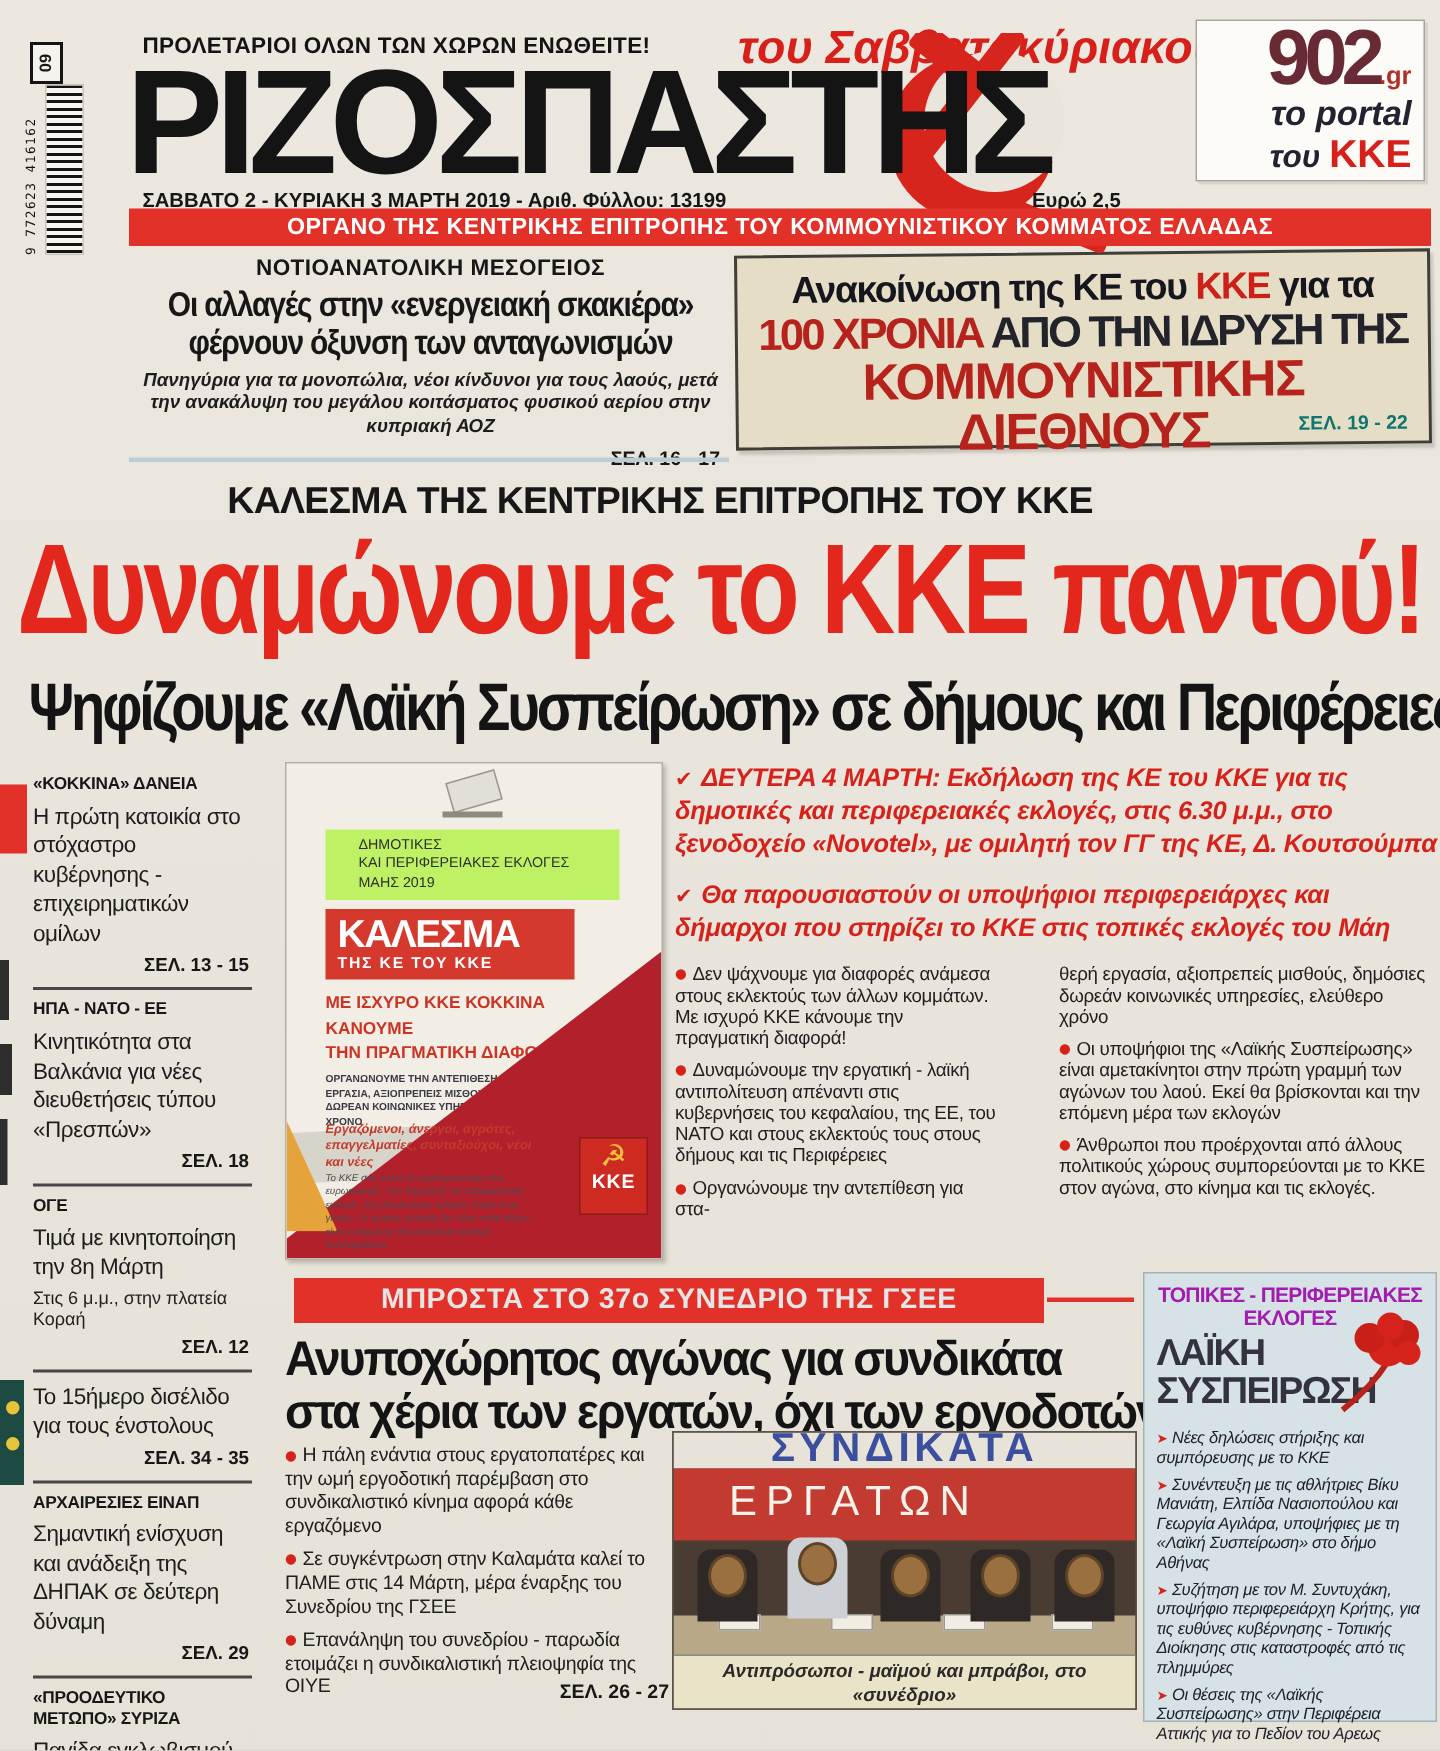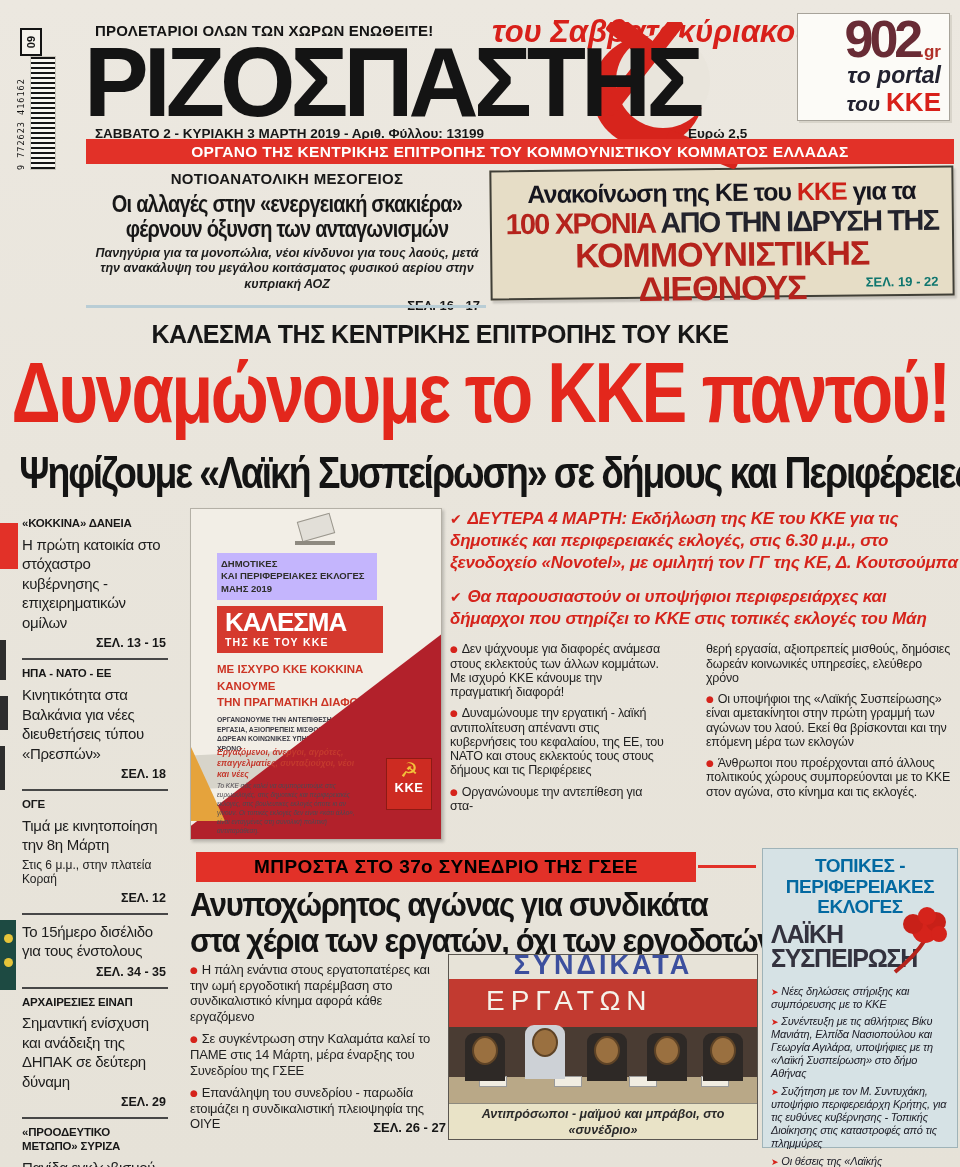--- a/index.html
+++ b/index.html
@@ -77,22 +77,22 @@
   .sb-title{font-size:15px;font-weight:400;color:#1d1d1d;line-height:1.3;letter-spacing:-.3px;}
   .sb-note{font-size:12px;color:#222;margin-top:3px;line-height:1.2;}
   .sb-page{font-size:12.5px;font-weight:800;text-align:right;margin-top:4px;padding-right:2px;}
 
   
   .cover{left:190px;top:508px;width:250px;height:330px;background:#f2eee6;border:1px solid #b4b0a6;
          box-shadow:2px 2px 3px rgba(0,0,0,.2);overflow:hidden;}
   .cv-ballot{position:absolute;left:104px;top:8px;width:40px;height:30px;}
   .cv-env{position:absolute;left:4px;top:0;width:32px;height:19px;background:#e2dfd8;border:1px solid #9a968c;transform:rotate(-16deg);}
   .cv-slot{position:absolute;left:0;top:24px;width:40px;height:4px;background:#8e8a80;}
-  .cv-label{position:absolute;left:26px;top:44px;width:152px;background:#c4b5fd;color:#2e2e2a;
-            padding:5px 4px;font-size:9.5px;font-weight:bold;line-height:1.3;}
+  .cv-label{position:absolute;left:26px;top:44px;width:152px;background:#bef264;color:#2e2e2a;
+            padding:5px 22px;font-size:9.5px;font-weight:normal;line-height:1.3;}
   .cv-red{position:absolute;left:26px;top:97px;width:150px;background:#d5392e;color:#fff;padding:3px 8px 5px;}
   .cv-title{font-size:26px;font-weight:800;letter-spacing:-1px;line-height:1;}
   .cv-sub{font-size:10.5px;font-weight:bold;letter-spacing:1.2px;margin-top:1px;}
   .cv-slogan{position:absolute;left:26px;top:152px;font-size:11.5px;font-weight:800;color:#cc3424;line-height:1.45;}
   .cv-small{position:absolute;left:26px;top:206px;width:172px;font-size:6.8px;font-weight:bold;color:#3a3a44;line-height:1.4;}
   .cv-band{position:absolute;left:0;top:240px;width:250px;height:34px;background:#d7d4ca;transform:skewY(-3deg);z-index:1;}
   .cv-wedge{position:absolute;left:0;bottom:0;width:250px;height:330px;background:#b2212b;
             clip-path:polygon(0 96%,100% 38%,100% 100%,0 100%);z-index:2;}
   .cv-orange{position:absolute;left:0;bottom:18px;width:34px;height:74px;background:#e5a33c;
              clip-path:polygon(0 0,100% 100%,0 100%);z-index:3;}
@@ -110,21 +110,21 @@
   .chk-para{font-size:17px;font-weight:bold;font-style:italic;color:#d5231b;line-height:1.3;
             letter-spacing:-.2px;margin:0 0 12px 0;}
   .chk{font-style:normal;font-family:"DejaVu Sans",sans-serif;font-size:14px;margin-right:6px;}
   .lead-cols{display:flex;gap:40px;margin-top:8px;}
   .lcol1{width:216px;}
   .lcol2{width:252px;}
   .body-p{font-size:12.5px;line-height:1.14;letter-spacing:-.2px;color:#1f1f1f;margin:0 0 7px 0;}
   .blt{color:#d5231b;font-size:9px;font-family:"DejaVu Sans",sans-serif;margin-right:4px;vertical-align:1px;}
 
   
-  .gsee-bar{left:196px;top:852px;width:500px;height:30px;background:#e23128;color:#000000;font-size:19px;
+  .gsee-bar{left:196px;top:852px;width:500px;height:30px;background:#e23128;color:#e5e5e5;font-size:19px;
             font-weight:800;text-align:center;line-height:30px;letter-spacing:.4px;}
   .gsee-line{left:698px;top:865px;width:58px;height:3px;background:#e23128;}
   .gsee-headline{left:190px;top:888px;width:575px;font-size:31px;font-weight:800;color:#141414;
                  line-height:1.1;letter-spacing:-1.4px;transform:scaleY(1.05);transform-origin:left top;white-space:nowrap;}
   .gsee-bullets{left:190px;top:962px;width:258px;}
   .gsee-bullets .body-p{font-size:13px;line-height:1.2;margin-bottom:7px;}
   .gsee-page{left:306px;top:1120px;width:140px;text-align:right;font-size:13px;font-weight:800;}
 
   
   .photo{left:448px;top:954px;width:308px;height:184px;border:1px solid #5a5650;background:#4a3c33;overflow:hidden;}
@@ -136,21 +136,21 @@
   .ph-card{position:absolute;bottom:52px;width:26px;height:9px;background:#f1ede2;border:1px solid #999;}
   .fig{position:absolute;bottom:58px;width:40px;height:48px;background:#2e2926;border-radius:9px 9px 0 0;}
   .fig .mask{width:22px;height:25px;background:#9a7040;border:2px solid #5e4326;border-radius:50%;margin:3px auto 0;}
   .fig.light{background:#cdd1d6;}
   .ph-caption{position:absolute;left:0;bottom:0;width:308px;height:36px;background:#e9e3c7;border-top:1px solid #8e8a7e;
               text-align:center;font-size:12.5px;font-weight:bold;font-style:italic;color:#2a2a2a;line-height:1.3;padding-top:2px;box-sizing:border-box;}
 
   
   .laiki{left:762px;top:848px;width:196px;height:300px;background:#d6e2e5;border:1px solid #9fb3b8;
          box-sizing:border-box;padding:7px 8px 0;}
-  .lk-kicker{text-align:center;color:#0369a1;font-weight:800;font-size:19px;line-height:1.08;letter-spacing:-.5px;}
+  .lk-kicker{text-align:center;color:#a21caf;font-weight:800;font-size:14px;line-height:1.08;letter-spacing:-.5px;}
   .lk-logo{position:relative;height:58px;margin-top:4px;}
   .lk-l1,.lk-l2{font-size:25px;font-weight:800;color:#33323e;letter-spacing:-1.2px;line-height:.98;}
   .lk-flower{position:absolute;right:-4px;top:-16px;width:72px;height:72px;}
   .lk-bullets{margin-top:5px;}
   .lk-b{font-size:11px;font-style:italic;color:#20202a;line-height:1.18;letter-spacing:-.2px;margin:0 0 5px 0;}
   .arr{color:#d5231b;font-style:normal;font-weight:800;font-family:"DejaVu Sans",sans-serif;font-size:9px;margin-right:3px;}
 </style>
 </head>
 <body>
 

